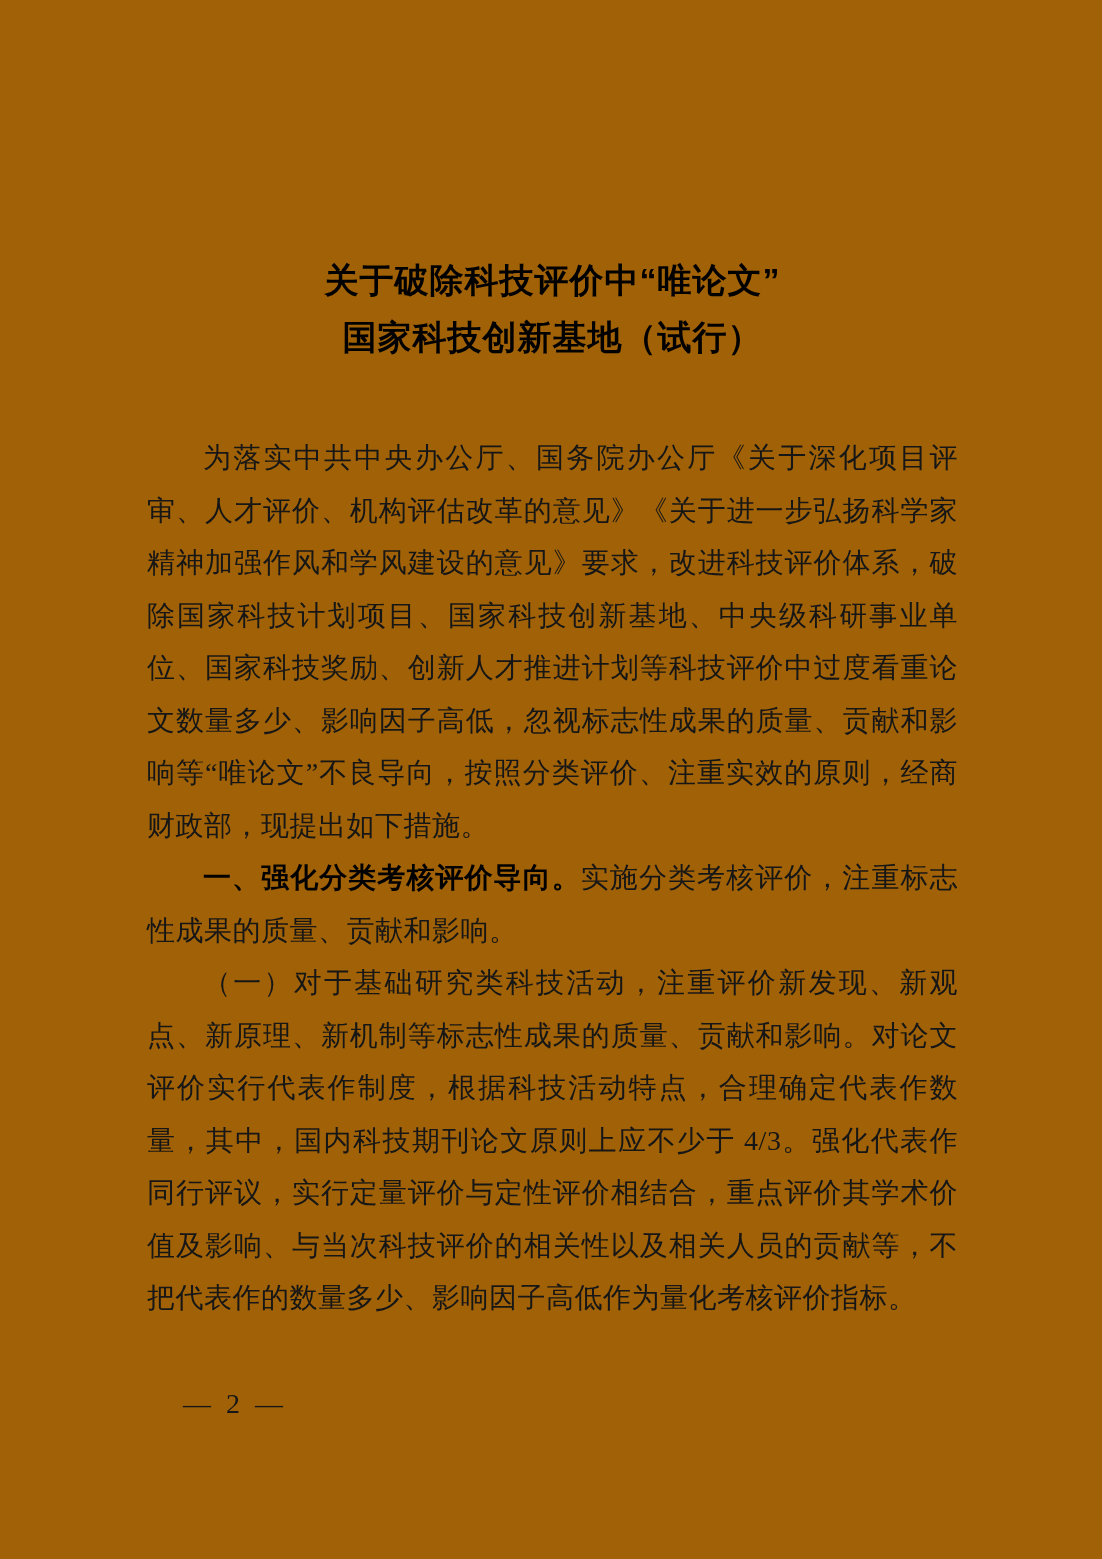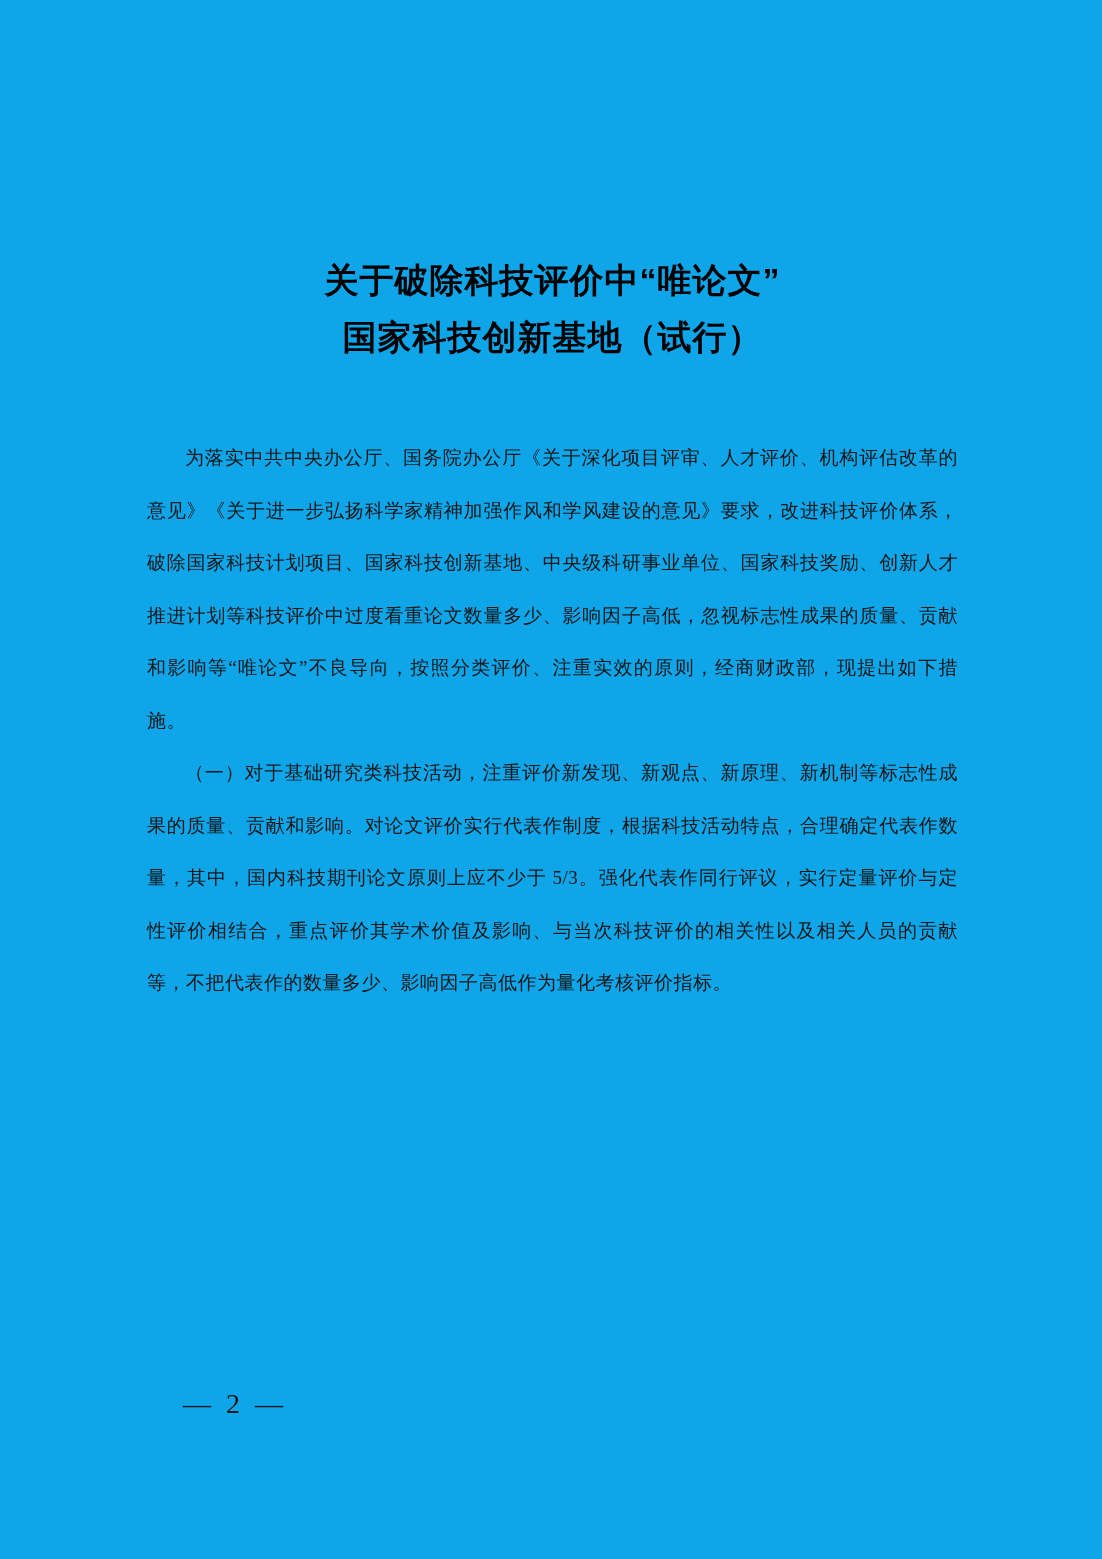--- a/index.html
+++ b/index.html
@@ -7,38 +7,38 @@
   body {
     width: 1102px;
     height: 1559px;
     font-family: "Liberation Serif", "DejaVu Serif", serif;
     color: #111111;
     position: relative;
   }
   .page {
     width: 1102px;
     height: 1559px;
-    background: #0ea5e9;
+    background: #a16207;
     padding: 252px 144px 0 147px;
     position: relative;
     overflow: hidden;
   }
   .title-block {
     text-align: center;
     font-family: "Liberation Sans", "DejaVu Sans", sans-serif;
     font-weight: bold;
     font-size: 34px;
     line-height: 57px;
     color: #000000;
     letter-spacing: 1px;
     margin-bottom: 66px;
   }
   .body-text { }
   .para {
-    font-size: 19px;
+    font-size: 28px;
     line-height: 52.5px;
     text-align: justify;
     text-justify: inter-ideograph;
     text-indent: 2em;
     letter-spacing: 0.5px;
     color: #161616;
   }
   .bold-run {
     font-family: "Liberation Sans", "DejaVu Sans", sans-serif;
     font-weight: bold;
@@ -60,20 +60,21 @@
 
   <div class="title-block">
     <div>关于破除科技评价中“唯论文”</div>
     <div>国家科技创新基地（试行）</div>
   </div>
 
   <div class="body-text">
 
     <p class="para">为落实中共中央办公厅、国务院办公厅《关于深化项目评审、人才评价、机构评估改革的意见》《关于进一步弘扬科学家精神加强作风和学风建设的意见》要求，改进科技评价体系，破除国家科技计划项目、国家科技创新基地、中央级科研事业单位、国家科技奖励、创新人才推进计划等科技评价中过度看重论文数量多少、影响因子高低，忽视标志性成果的质量、贡献和影响等“唯论文”不良导向，按照分类评价、注重实效的原则，经商财政部，现提出如下措施。</p>
 
+    <p class="para"><span class="bold-run">一、强化分类考核评价导向。</span><span>实施分类考核评价，注重标志性成果的质量、贡献和影响。</span></p>
 
-    <p class="para">（一）对于基础研究类科技活动，注重评价新发现、新观点、新原理、新机制等标志性成果的质量、贡献和影响。对论文评价实行代表作制度，根据科技活动特点，合理确定代表作数量，其中，国内科技期刊论文原则上应不少于 5/3。强化代表作同行评议，实行定量评价与定性评价相结合，重点评价其学术价值及影响、与当次科技评价的相关性以及相关人员的贡献等，不把代表作的数量多少、影响因子高低作为量化考核评价指标。</p>
+    <p class="para">（一）对于基础研究类科技活动，注重评价新发现、新观点、新原理、新机制等标志性成果的质量、贡献和影响。对论文评价实行代表作制度，根据科技活动特点，合理确定代表作数量，其中，国内科技期刊论文原则上应不少于 4/3。强化代表作同行评议，实行定量评价与定性评价相结合，重点评价其学术价值及影响、与当次科技评价的相关性以及相关人员的贡献等，不把代表作的数量多少、影响因子高低作为量化考核评价指标。</p>
 
   </div>
 
   <div class="footer">— 2 —</div>
 
 </div>
 
 </body></html>

